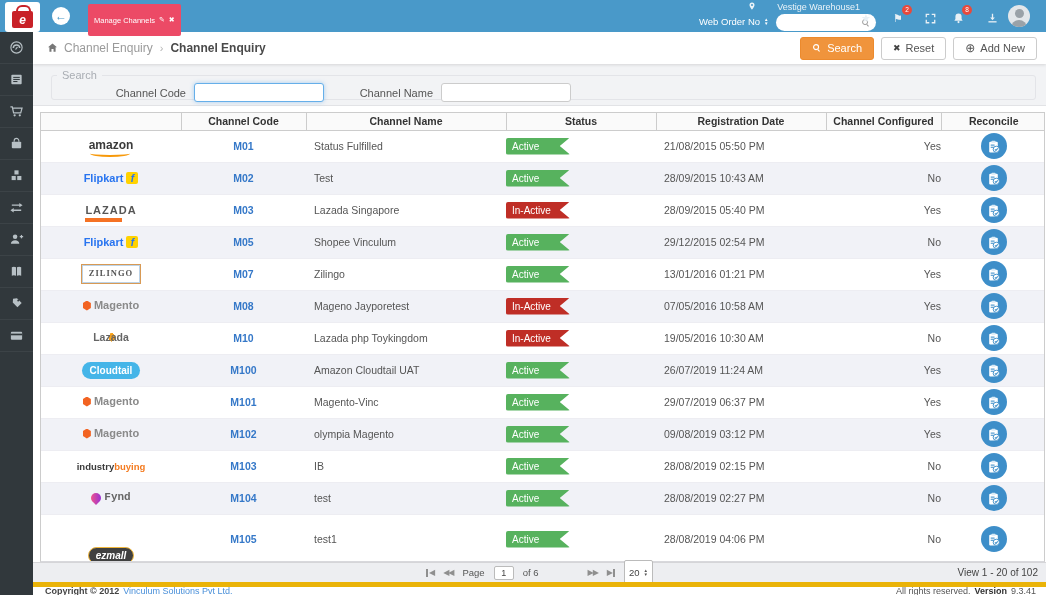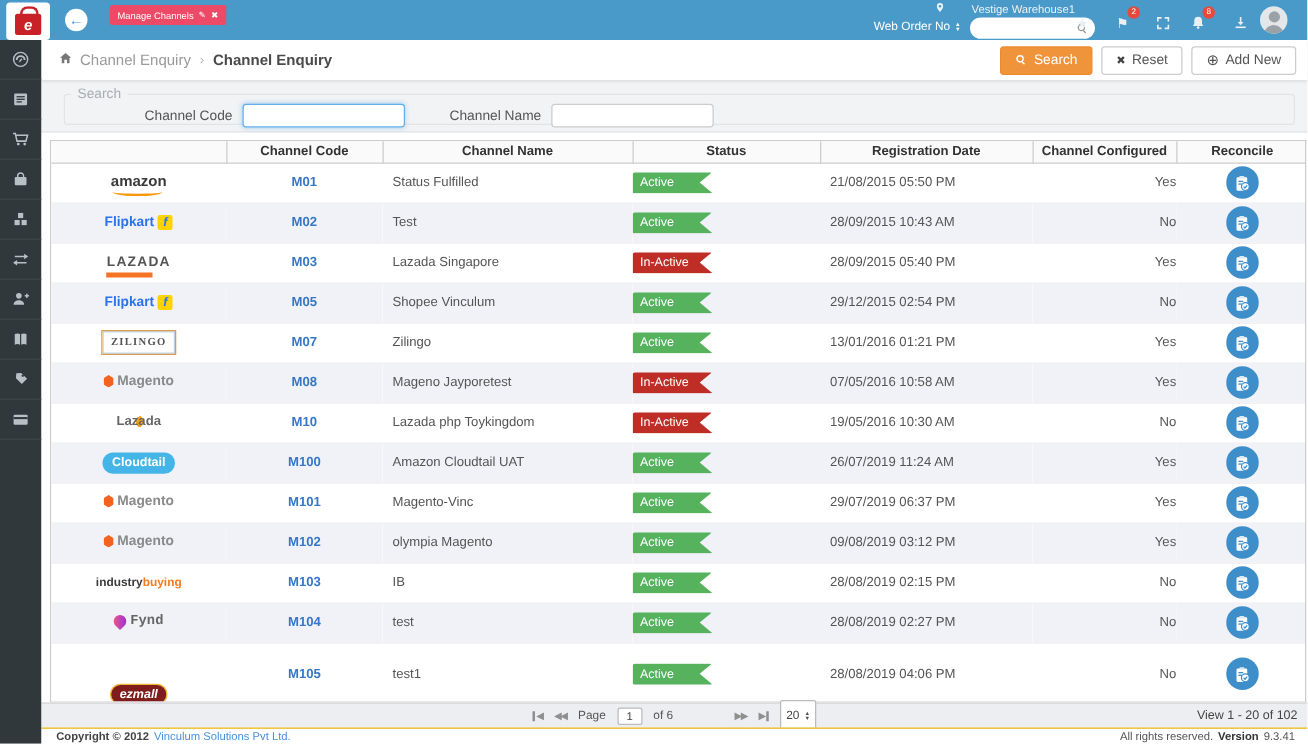--- a/index.html
+++ b/index.html
@@ -12,21 +12,21 @@
   .logo-box { position:absolute; left:5px; top:2px; width:35px; height:30px; background:#fff; border-radius:3px;
     display:flex; align-items:center; justify-content:center; }
   .bag { position:relative; width:21px; height:17px; background:#c82127; border-radius:2px; margin-top:5px;
     display:flex; align-items:center; justify-content:center; }
   .bag::before { content:""; position:absolute; top:-6px; left:4px; width:11px; height:8px;
     border:2px solid #c82127; border-bottom:none; border-radius:6px 6px 0 0; }
   .bag-e { color:#fff; font-style:italic; font-weight:bold; font-size:12px; line-height:1; }
   .back-btn { position:absolute; left:52px; top:7px; width:18px; height:18px; border-radius:50%;
     background:#fff; color:#4999c9; display:flex; align-items:center; justify-content:center;
     font-weight:bold; font-size:12px; cursor:pointer; }
-  .tab { position:absolute; left:88px; top:4px; height:16px; background:#ec4a66; border-radius:2px;
+  .tab { position:absolute; left:88px; top:4px; height:32px; background:#ec4a66; border-radius:2px;
     display:flex; align-items:center; gap:4px; padding:0 6px; color:#fff; font-size:7.5px; cursor:pointer; }
   .tab .tab-pencil { font-size:7px; }
   .tab .tab-close { font-size:7px; font-weight:bold; }
   .warehouse { position:absolute; top:1px; right:186px; display:flex; align-items:center; gap:20px;
     color:#eaf3f8; font-size:9px; }
   .order-select { position:absolute; left:699px; top:16px; display:flex; align-items:center; gap:4px;
     color:#fff; font-size:9.5px; cursor:pointer; }
   .updn { display:inline-flex; flex-direction:column; line-height:4px; font-size:4.5px; }
   .top-search { position:absolute; left:776px; top:14px; width:100px; height:17px; background:#fff;
     border-radius:9px; display:flex; align-items:center; padding:0 5px; }
@@ -123,39 +123,39 @@
   .logo-lazada2 .lp1 { color:#666; font-size:10.5px; padding:1px 2px;
     background:radial-gradient(ellipse 5px 7px at 52% 45%, #f7a21d 60%, transparent 61%); }
   .logo-cloudtail .lp1 { background:#45b5e8; color:#fff; font-weight:bold; font-size:10px;
     padding:3px 8px; border-radius:9px; }
   .logo-industry { gap:0; }
   .logo-industry .lp1 { color:#3a3a3a; font-weight:bold; font-size:9.5px; }
   .logo-industry .lp2 { color:#f47b20; font-weight:bold; font-size:9.5px; }
   .logo-fynd .lp1 { color:#666; font-size:11px; font-weight:bold; display:inline-flex; align-items:center;font-family:Liberation Mono, monospace; }
   .logo-fynd .lp1::before { content:""; width:10px; height:10px; border-radius:50% 50% 50% 0;
     background:linear-gradient(135deg,#ff5a7e,#8a2be2); display:inline-block; margin-right:3px; transform:rotate(-45deg); }
-  .logo-ezmall .lp1 { background:#7f1d1d; color:#fff; font-weight:bold; font-style:italic; font-size:10px;
+  .logo-ezmall .lp1 { background:#404040; color:#fff; font-weight:bold; font-style:italic; font-size:10px;
     padding:2px 7px; border-radius:10px; border:1px solid #f0b63a;margin-top:32px; }
 
   
   .pagerbar { position:absolute; left:0; right:0; bottom:13px; height:20px; background:#edeef1;
     border-top:1px solid #d5d5d8; display:flex; align-items:center; justify-content:center; }
   .pgcluster { display:flex; align-items:center; gap:9px; }
   .pgi { color:#8f8f8f; font-size:8px; letter-spacing:-1px; cursor:pointer; display:inline-flex; align-items:center; }
   .pg-first::before, .pg-last::after { content:""; display:inline-block; width:2px; height:8px; background:#8f8f8f; }
   .pg-first::before { margin-right:1px; } .pg-last::after { margin-left:1px; }
   .pg-label, .pg-of { font-size:9.5px; color:#555; letter-spacing:0; }
   .pg-input { width:20px; height:14px; border:1px solid #bbb; border-radius:2px; text-align:center;
     font-size:9px; color:#444; outline:none; }
   .sizebox { height:25px; background:#fff; border:1px solid #bbb; border-radius:2px; display:flex;
     align-items:center; gap:4px; padding:0 4px; font-size:9.5px; color:#444; cursor:pointer; }
   .sizebox .updn { color:#555; }
   .view-info { position:absolute; right:8px; font-size:10px; color:#444; }
   .footer { position:absolute; left:0; right:0; bottom:0; height:13px; background:#fff;
-    border-top:1px solid #eab308; display:flex; align-items:center; justify-content:space-between;
+    border-top:5px solid #eab308; display:flex; align-items:center; justify-content:space-between;
     padding:0 10px 0 12px; font-size:9px; color:#555;margin-top:44px; }
   .footer .cp { font-weight:bold; color:#444; }
   .footer a { color:#4a90d9; text-decoration:none; cursor:pointer; }
   .footer .rights b { color:#333; }
   .footer .fl, .footer .fr { display:flex; gap:4px; align-items:center; }
 </style>
 </head>
 <body>
 
 <div id="stage">

